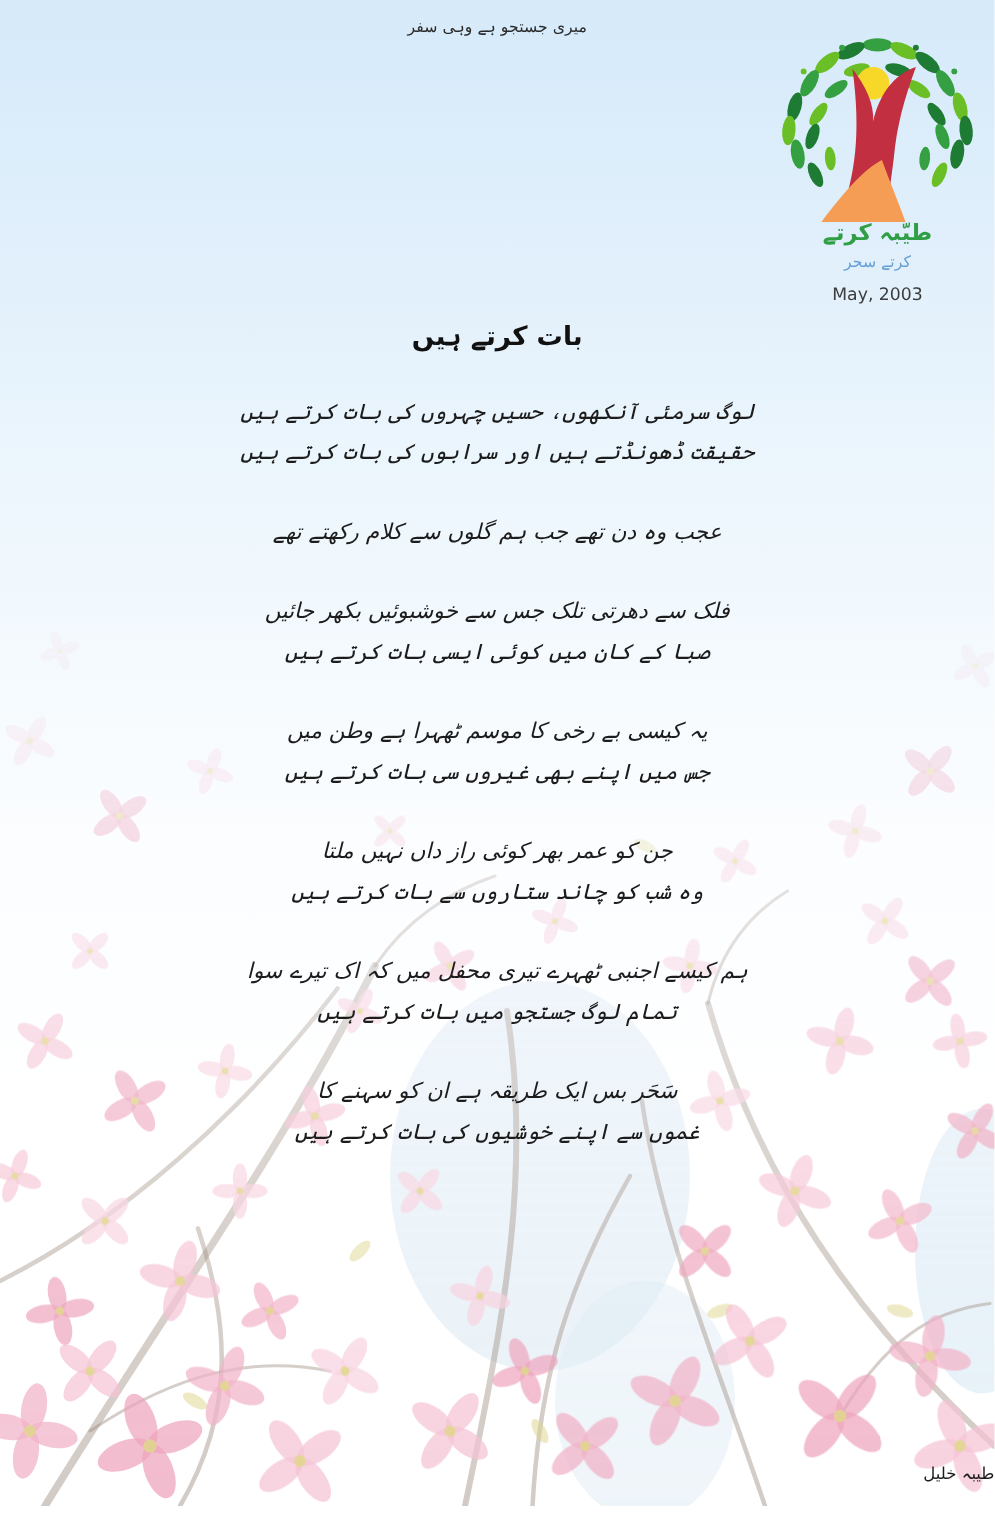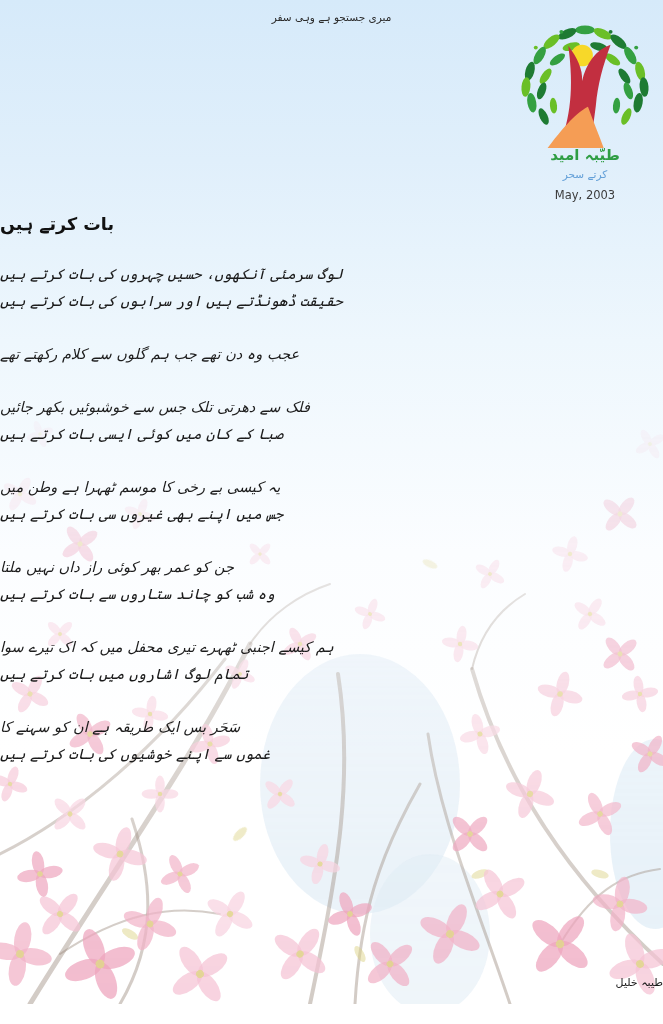--- a/index.html
+++ b/index.html
@@ -26,21 +26,21 @@
   
   .logo{
     position:absolute;top:22px;right:2px;width:152px;text-align:center;
   }
   .logo svg{display:block;margin:0 auto;}
   .logo-name{font-size:15px;font-weight:bold;color:#2f9e44;direction:rtl;margin-top:-4px;}
   .logo-sub{font-size:10.5px;color:#64a0d8;direction:rtl;margin-top:4px;}
   .logo-date{font-size:11.5px;color:#3c3c3c;margin-top:8px;}
   
   .poem{
-    position:absolute;top:214px;left:0;right:0;text-align:left;direction:rtl;
+    position:absolute;top:214px;left:0;right:0;text-align:center;direction:rtl;
   }
   .poem-title{font-size:17.5px;font-weight:bold;color:#111;margin:0 0 27px 0;}
   .couplet{margin:0 0 26px 0;}
   .vline{font-size:14.5px;line-height:27px;color:#1c1c1c;font-style:italic;}
   
   .footer{
     position:absolute;bottom:15px;left:0;right:0;
     font-size:11px;color:#1a1a1a;direction:rtl;
   }
 </style>
@@ -176,21 +176,21 @@
           <circle cx="46" cy="10" r="2" fill="#34a042"></circle>
           <circle cx="96" cy="10" r="2" fill="#1e7b33"></circle>
           <circle cx="20" cy="26" r="2" fill="#6abf27"></circle>
           <circle cx="122" cy="26" r="2" fill="#34a042"></circle>
         </g>
         <circle cx="67" cy="34" r="11" fill="#f7d829"></circle>
         <path d="M44,126 C55,97 59,68 53,24 C62,36 68,48 67,60 C71,42 81,28 96,23 C88,45 83,63 81,85 C79,101 77,113 76,126 Z" fill="#c22f40"></path>
         <path d="M32,128 C53,100 65,90 73,86 C78,100 84,114 89,128 Z" fill="#f59d55"></path>
       </svg>
     </span>
-    <div class="logo-name" lang="ur">طیّبہ امید</div>
+    <div class="logo-name" lang="ur">طیّبہ کرتے</div>
     <div class="logo-sub" lang="ur">کرتے سحر</div>
     <div class="logo-date">May, 2003</div>
   </div>
 
   <div class="poem" lang="ur">
     <div class="poem-title">بات کرتے ہیں</div>
 
     <div class="couplet">
       <div class="vline">لوگ سرمئی آنکھوں، حسیں چہروں کی بات کرتے ہیں</div>
       <div class="vline">حقیقت ڈھونڈتے ہیں اور سرابوں کی بات کرتے ہیں</div>
@@ -205,21 +205,21 @@
     <div class="couplet">
       <div class="vline">یہ کیسی بے رخی کا موسم ٹھہرا ہے وطن میں</div>
       <div class="vline">جس میں اپنے بھی غیروں سی بات کرتے ہیں</div>
     </div>
     <div class="couplet">
       <div class="vline">جن کو عمر بھر کوئی راز داں نہیں ملتا</div>
       <div class="vline">وہ شب کو چاند ستاروں سے بات کرتے ہیں</div>
     </div>
     <div class="couplet">
       <div class="vline">ہم کیسے اجنبی ٹھہرے تیری محفل میں کہ اک تیرے سوا</div>
-      <div class="vline">تمام لوگ اشاروں میں بات کرتے ہیں</div>
+      <div class="vline">تمام لوگ جستجو میں بات کرتے ہیں</div>
     </div>
     <div class="couplet">
       <div class="vline">سَحَر بس ایک طریقہ ہے ان کو سہنے کا</div>
       <div class="vline">غموں سے اپنے خوشیوں کی بات کرتے ہیں</div>
     </div>
   </div>
 
   <div class="footer" lang="ur">طیبہ خلیل</div>
 
 </div>

